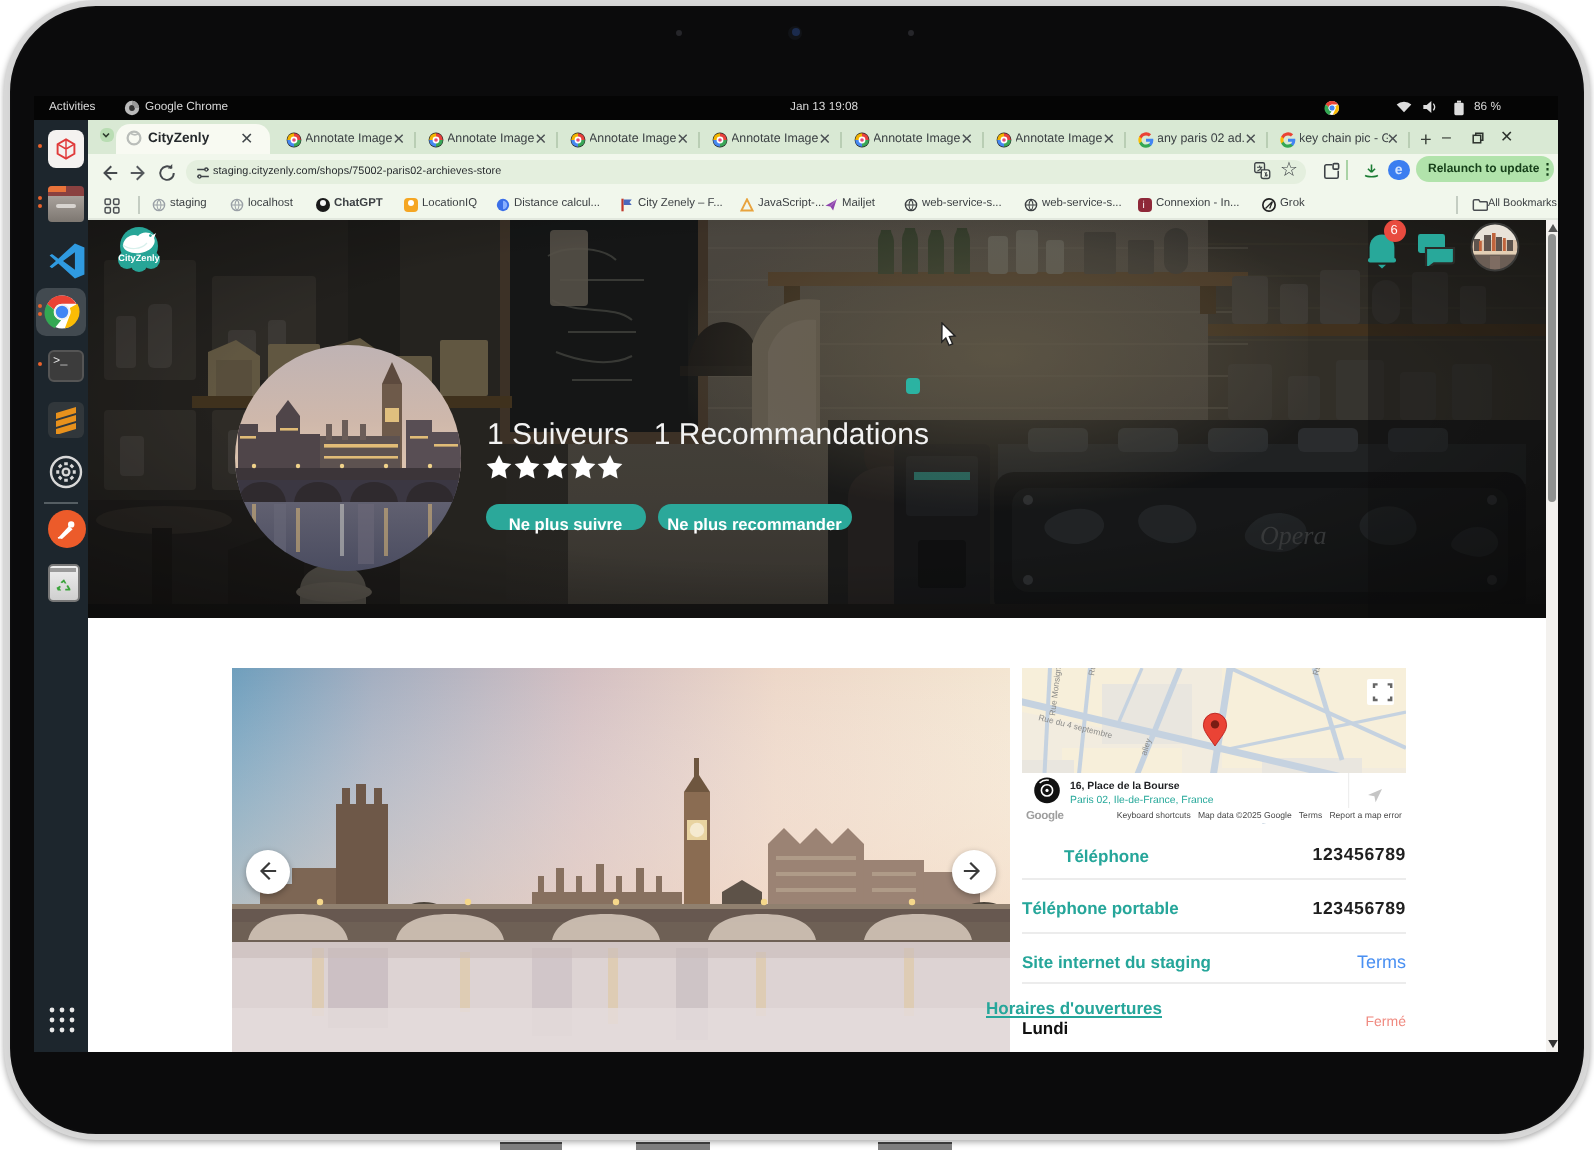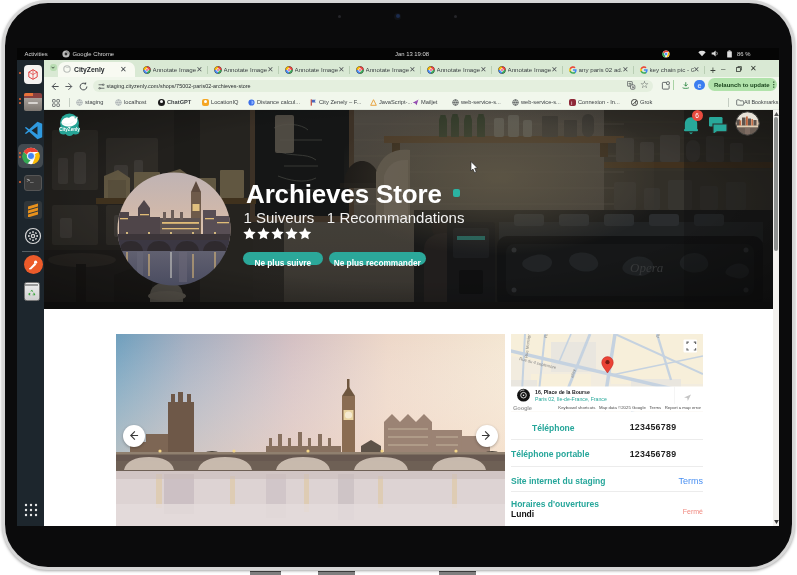--- a/index.html
+++ b/index.html
@@ -38,21 +38,21 @@
 .bkm { position:absolute; top:2px; height:11px; font-size:5.7px; color:#3c4043; white-space:nowrap; }
 .bkm .t { position:absolute; left:9px; top:1.5px; }
 
 
 #pageheader { position:absolute; left:0; top:0; width:729px; height:199px; background:#2b2925; overflow:hidden; }
 #pagebody { position:absolute; left:0; top:199px; width:729px; height:217px; background:#fff; }
 #vscroll { position:absolute; left:729px; top:0; width:5.5px; height:416px; background:#f3f1ee; }
 #vthumb { position:absolute; left:0.5px; top:7px; width:4.5px; height:134px; background:#8f9190; border-radius:2px; }
 
 .infolabel { position:absolute; color:#26a69a; font-weight:bold; font-size:8.5px; }
-.infoval { position:absolute; color:#1f1f1f; font-weight:bold; font-size:8.8px; text-align:center; letter-spacing:0.3px; }
+.infoval { position:absolute; color:#1f1f1f; font-weight:bold; font-size:8.8px; text-align:right; letter-spacing:0.3px; }
 .divline { position:absolute; height:1px; background:#ececec; }
 </style>
 </head>
 <body>
 <div id="root">
 
   <div id="device"></div>
   <div id="rimshade"></div>
   <div class="cam" style="left:394px;top:12.5px;width:7px;height:7px;background:#111317;"></div>
   <div class="cam" style="left:395.5px;top:14px;width:4px;height:4px;background:#1b2b4d;"></div>
@@ -721,21 +721,20 @@
                   <rect x="31" y="82" width="2" height="22" fill="#e8c27a"></rect>
                   <rect x="53" y="80" width="2" height="26" fill="#d8d8d0"></rect>
                   <rect x="75" y="82" width="2" height="24" fill="#e8c27a"></rect>
                   <rect x="97" y="80" width="2" height="22" fill="#e8c27a"></rect>
                   <rect x="20" y="80" width="6" height="30" fill="#6a6a7a"></rect>
                   <rect x="62" y="80" width="8" height="30" fill="#6e6a7a"></rect>
                 </g>
             </g>
           </svg>
           
-          <div class="abs" style="left:202px;top:69px;font-size:26px;font-weight:bold;color:#fff;letter-spacing:-0.15px;">Archieves Store</div>
           <div class="abs" style="left:408.5px;top:79px;width:7.5px;height:7.5px;background:#2bb3a2;border-radius:2px;"></div>
           <div class="abs" style="left:199.5px;top:99px;font-size:15px;color:#f2f2f2;">1 Suiveurs&nbsp;&nbsp;&nbsp;1 Recommandations</div>
           <svg class="abs" style="left:199px;top:117px;" width="70" height="13" viewBox="0 0 70 13">
             <g fill="#fff">
                 <path id="st" d="M6.5 0.5l1.9 3.9 4.3 0.6-3.1 3 0.7 4.2-3.8-2-3.8 2 0.7-4.2-3.1-3 4.3-0.6z"></path>
                 <use href="#st" x="14"></use>
                 <use href="#st" x="28"></use>
                 <use href="#st" x="42"></use>
                 <use href="#st" x="55.5"></use>
               </g>
@@ -931,21 +930,21 @@
 
           <div class="infolabel" style="left:488px;top:113.5px;">Téléphone</div>
           <div class="infoval" style="left:559px;top:113px;width:100px;">123456789</div>
           <div class="divline" style="left:467px;top:130px;width:192px;"></div>
           <div class="infolabel" style="left:467px;top:140px;">Téléphone portable</div>
           <div class="infoval" style="left:559px;top:139.5px;width:100px;">123456789</div>
           <div class="divline" style="left:467px;top:157px;width:192px;"></div>
           <div class="infolabel" style="left:467px;top:167px;">Site internet du staging</div>
           <div class="abs" style="left:559px;top:166.5px;width:100px;text-align:right;color:#4a90f2;font-size:9px;">Terms</div>
           <div class="divline" style="left:467px;top:181.5px;width:192px;"></div>
-          <div class="infolabel" style="left:467px;top:189.5px;">Horaires d'ouvertures</div>
+          <div class="infolabel" style="left:449px;top:189.5px;text-decoration:underline;">Horaires d'ouvertures</div>
           <div class="abs" style="left:467px;top:200px;font-size:8.5px;font-weight:bold;color:#111;">Lundi</div>
           <div class="abs" style="left:559px;top:198.5px;width:100px;text-align:right;color:#f08a80;font-size:7px;">Fermé</div>
         </div>
         <div id="vscroll">
             <div id="vthumb"></div>
           <svg class="abs" style="left:0.5px;top:1.5px;" width="5" height="4" viewBox="0 0 6 5">
               <path d="M3 0L6 5H0z" fill="#555"></path>
             </svg>
           <svg class="abs" style="left:0.5px;top:410px;" width="5" height="4" viewBox="0 0 6 5">
               <path d="M3 5L0 0h6z" fill="#333"></path>

